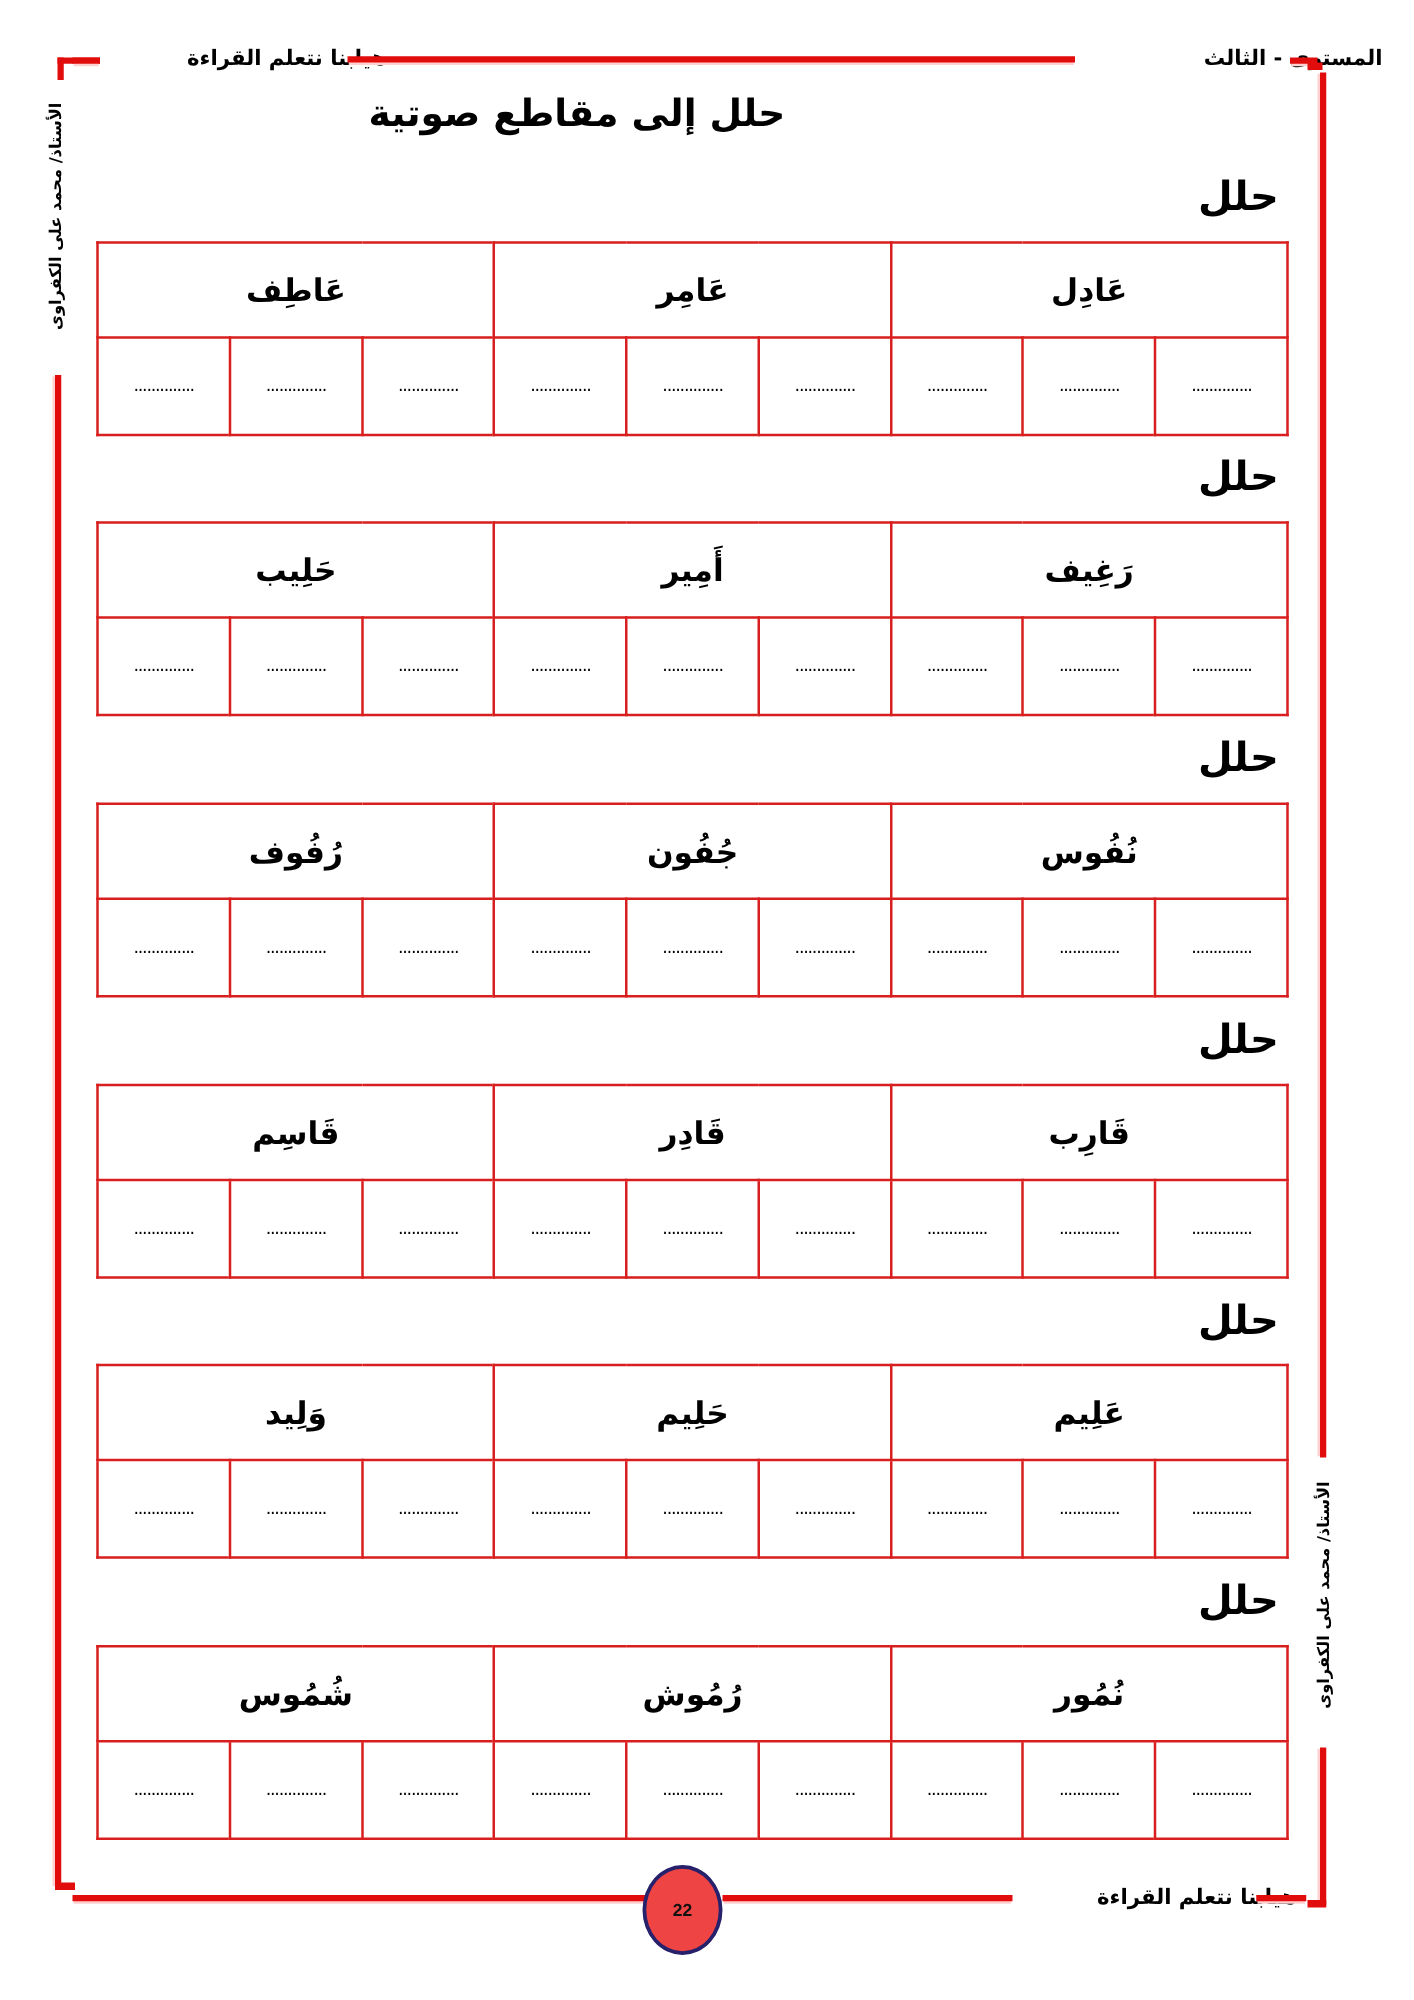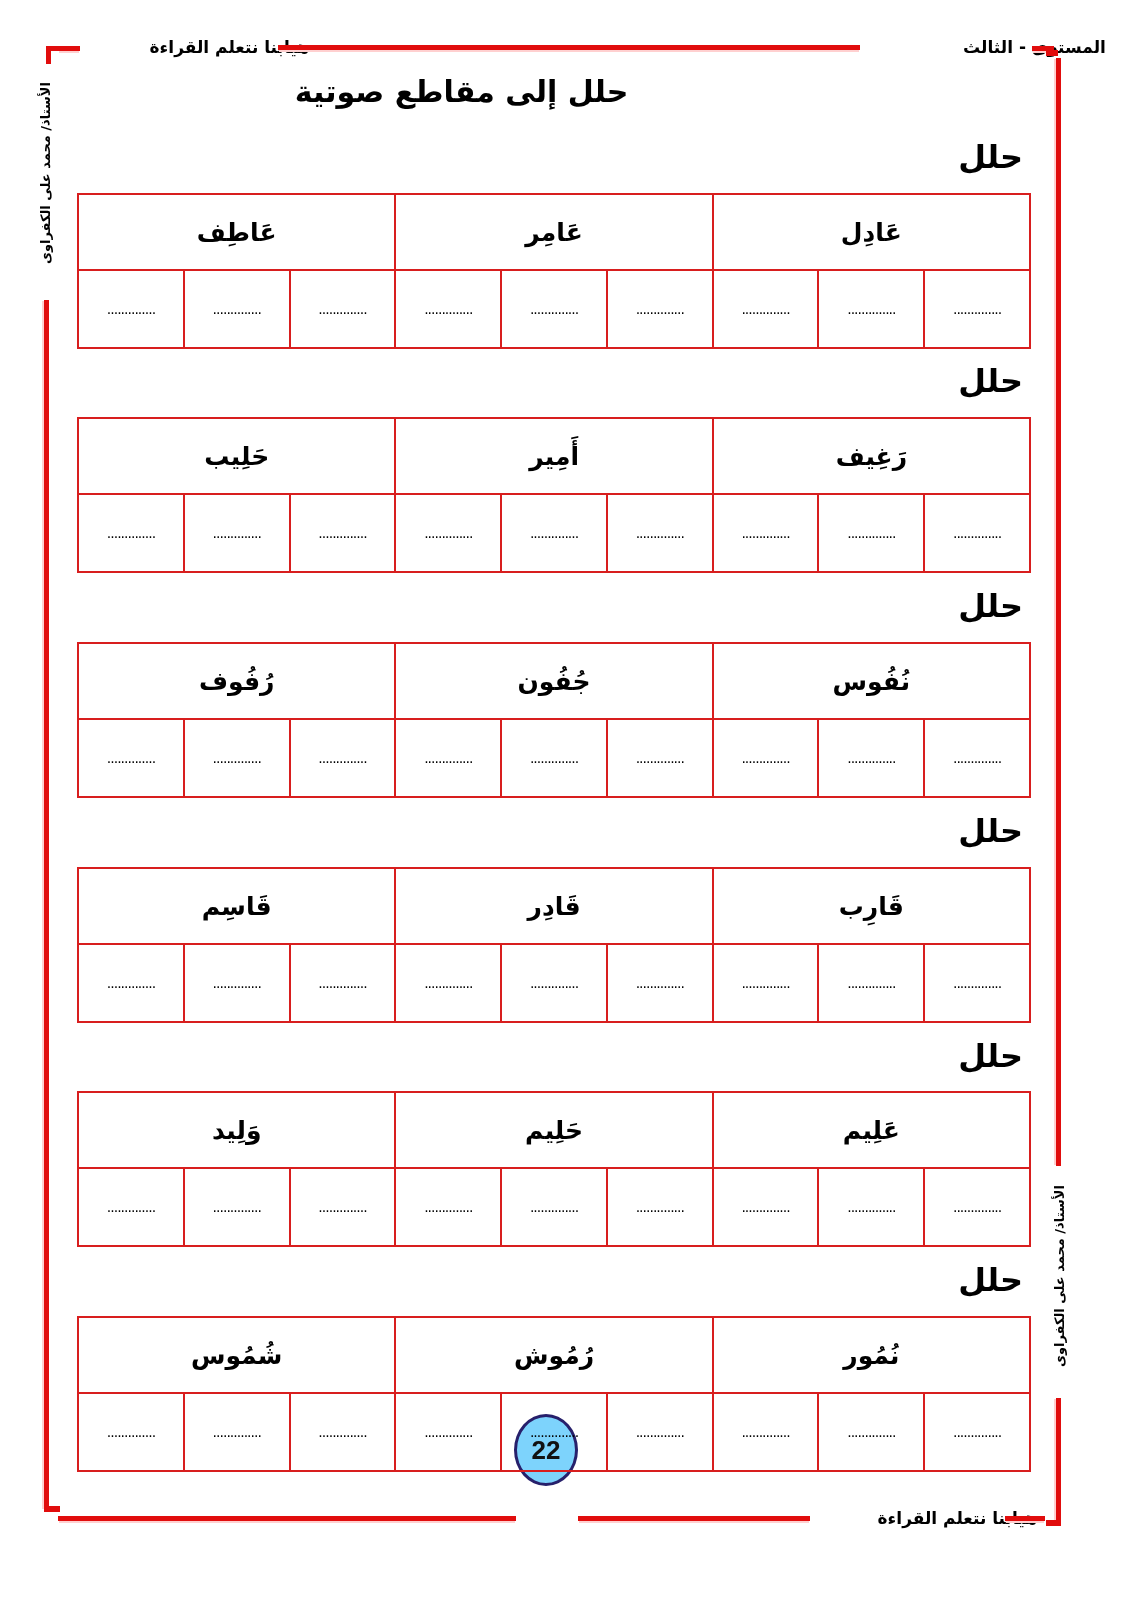--- a/index.html
+++ b/index.html
@@ -11,24 +11,24 @@
   .credit { position: absolute; writing-mode: vertical-rl; transform: rotate(180deg);
             font-size: 13px; direction: rtl; white-space: nowrap; font-weight: bold; }
   .page-title { position: absolute; top: 74px; left: 0; width: 923px; text-align: center;
                 font-weight: bold; font-size: 30px; direction: rtl; }
   .section-label { position: absolute; right: 108px; font-weight: bold; font-size: 32px; direction: rtl; }
   table.syll { position: absolute; left: 77px; width: 954px; border-collapse: collapse; direction: rtl;
                table-layout: fixed; }
   table.syll td { border: 2px solid #d81e1e; padding: 0; text-align: center; }
   td.word { height: 74px; font-weight: bold; font-size: 25px; }
   td.blank { height: 76px; font-size: 14px; letter-spacing: -1px; vertical-align: middle; padding-top: 8px; }
-  .page-circle { position: absolute; left: 514px; top: 1414px; width: 64px; height: 72px; border-radius: 50%;
-                 background: #7dd3fc; border: 3px solid #27206b; box-sizing: border-box;
+  .page-circle { position: absolute; left: 514px; top: 1492px; width: 64px; height: 72px; border-radius: 50%;
+                 background: #ef4444; border: 3px solid #27206b; box-sizing: border-box;
                  display: flex; align-items: center; justify-content: center;
-                 font-family: "Liberation Sans", sans-serif; font-weight: bold; font-size: 26px; color: #111; }
+                 font-family: "Liberation Sans", sans-serif; font-weight: bold; font-size: 14px; color: #111; }
   .corner { position: absolute; background: #e10d0d; }
 </style>
 </head>
 <body>
 
 <div class="corner" style="left:46px; top:46px; width:5px; height:18px;"></div>
 <div class="corner" style="left:46px; top:46px; width:34px; height:5px;"></div>
 <div class="hline" style="left:58px; top:46px; width:22px;"></div>
 <div class="header-text" style="left:98px; top:39px; width:165px; text-align:right;">هيابنا نتعلم القراءة</div>
 <div class="hline" style="left:278px; top:45px; width:582px;"></div>

